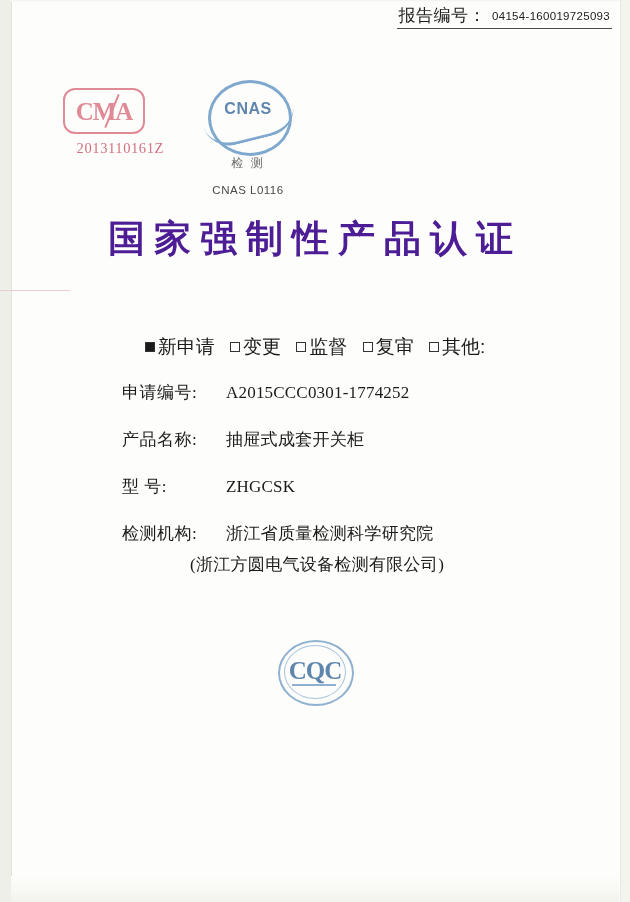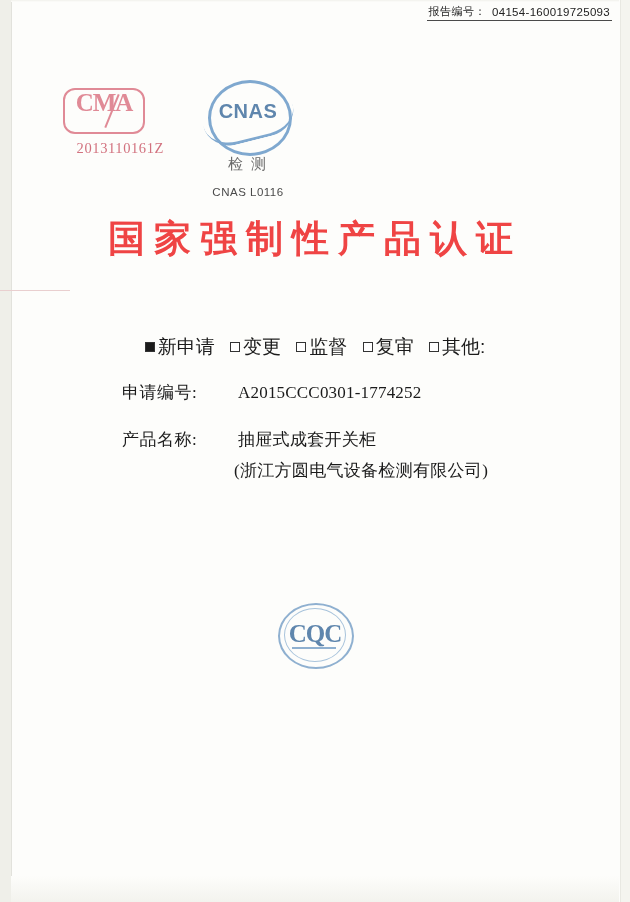--- a/index.html
+++ b/index.html
@@ -52,21 +52,21 @@
     position: absolute;
     top: 4px;
     right: 18px;
     display: flex;
     align-items: center;
     border-bottom: 1px solid #4a4a4a;
     padding: 0 2px 1px 2px;
   }
   .report-no .label {
     font-family: Liberation Sans, sans-serif;
-    font-size: 11px;
+    font-size: 17px;
     color: #222;
     letter-spacing: 0.5px;
   }
   .report-no .value {
     font-family: "Liberation Sans", sans-serif;
     font-size: 11.5px;
     color: #222;
     margin-left: 6px;
     letter-spacing: 0.3px;
   }
@@ -89,20 +89,21 @@
     text-align: center;
   }
   .cma-badge {
     width: 78px;
     height: 42px;
     margin: 0 auto;
     border: 2.5px solid #e08a96;
     border-radius: 12px;
     position: relative;
     display: flex;
+    align-items: center;
     justify-content: center;
   }
   .cma-badge .cma-text {
     font-family: "Liberation Serif", serif;
     font-weight: bold;
     font-size: 25px;
     letter-spacing: -1px;
     color: #e08a96;
     line-height: 1;
   }
@@ -153,28 +154,28 @@
     border-radius: 50%/80%;
     transform: rotate(-14deg);
   }
   .cnas-word {
     position: absolute;
     left: 0; top: 22px;
     width: 96px;
     text-align: center;
     font-family: "Liberation Sans", sans-serif;
     font-weight: bold;
-    font-size: 20px;
+    font-size: 16px;
     color: #5f86ad;
     letter-spacing: 0.5px;
   }
   .cnas-jc {
     margin-top: 1px;
     font-family: "Liberation Sans", sans-serif;
-    font-size: 15px;
+    font-size: 12px;
     color: #6b6b6b;
     letter-spacing: 2px;
   }
   .cnas-code {
     margin-top: 12px;
     font-family: "Liberation Sans", sans-serif;
     font-size: 11.5px;
     color: #4a4a4a;
     letter-spacing: 0.5px;
   }
@@ -185,21 +186,21 @@
     top: 212px;
     left: 0;
     width: 630px;
     text-align: center;
   }
   .title-line {
     font-family: "Liberation Serif", serif;
     font-size: 37px;
     font-weight: bold;
     letter-spacing: 9px;
-    color: #ef4444;
+    color: #4c1d95;
     line-height: 1.45;
   }
 
   
   .checkbox-row {
     position: absolute;
     top: 334px;
     left: 0;
     width: 630px;
     text-align: center;
@@ -231,54 +232,53 @@
     top: 382px;
     left: 122px;
     width: 420px;
   }
   .field-row {
     display: flex;
     align-items: baseline;
     margin-bottom: 25px;
     font-size: 17px;
     line-height: 1.3;
-    gap: 12px;
   }
   .field-label {
     width: 104px;
     flex: 0 0 104px;
     font-family: "Liberation Serif", serif;
     font-size: 17px;
     color: #1b1b1b;
     letter-spacing: 0.5px;
   }
   .field-value {
     font-family: "Liberation Serif", serif;
     font-size: 17px;
     color: #1b1b1b;
     letter-spacing: 0.3px;
   }
   .field-value.latin {
     font-family: "Liberation Serif", serif;
     letter-spacing: 0.2px;
   }
   .field-sub {
-    margin-left: 112px;
+    margin-left: 68px;
     margin-top: -17px;
     margin-bottom: 24px;
     font-family: "Liberation Serif", serif;
     font-size: 17px;
     color: #1b1b1b;
     letter-spacing: 0.3px;
   }
 
   
   .cqc-wrap {
     position: absolute;
-    top: 603px;
+    top: 640px;
     left: 0;
     width: 630px;
     text-align: center;
   }
   .cqc {
     display: inline-block;
     position: relative;
     width: 86px;
     height: 66px;
   }
@@ -395,21 +395,29 @@
     <div class="field-row">
       <div class="field-label">申请编号:</div>
       <div class="field-value latin">A2015CCC0301-1774252</div>
     </div>
 
     <div class="field-row">
       <div class="field-label">产品名称:</div>
       <div class="field-value">抽屉式成套开关柜</div>
     </div>
 
-
+    <div class="field-row">
+      <div class="field-label">型    号:</div>
+      <div class="field-value latin">ZHGCSK</div>
+    </div>
+
+    <div class="field-row">
+      <div class="field-label">检测机构:</div>
+      <div class="field-value">浙江省质量检测科学研究院</div>
+    </div>
     <div class="field-sub">(浙江方圆电气设备检测有限公司)</div>
 
   </div>
 
   <div class="cqc-wrap">
     <span class="cqc">
       <span class="cqc-ring"></span>
       <span class="cqc-ring2"></span>
       <span class="cqc-text">CQC</span>
       <span class="cqc-bar"></span>

